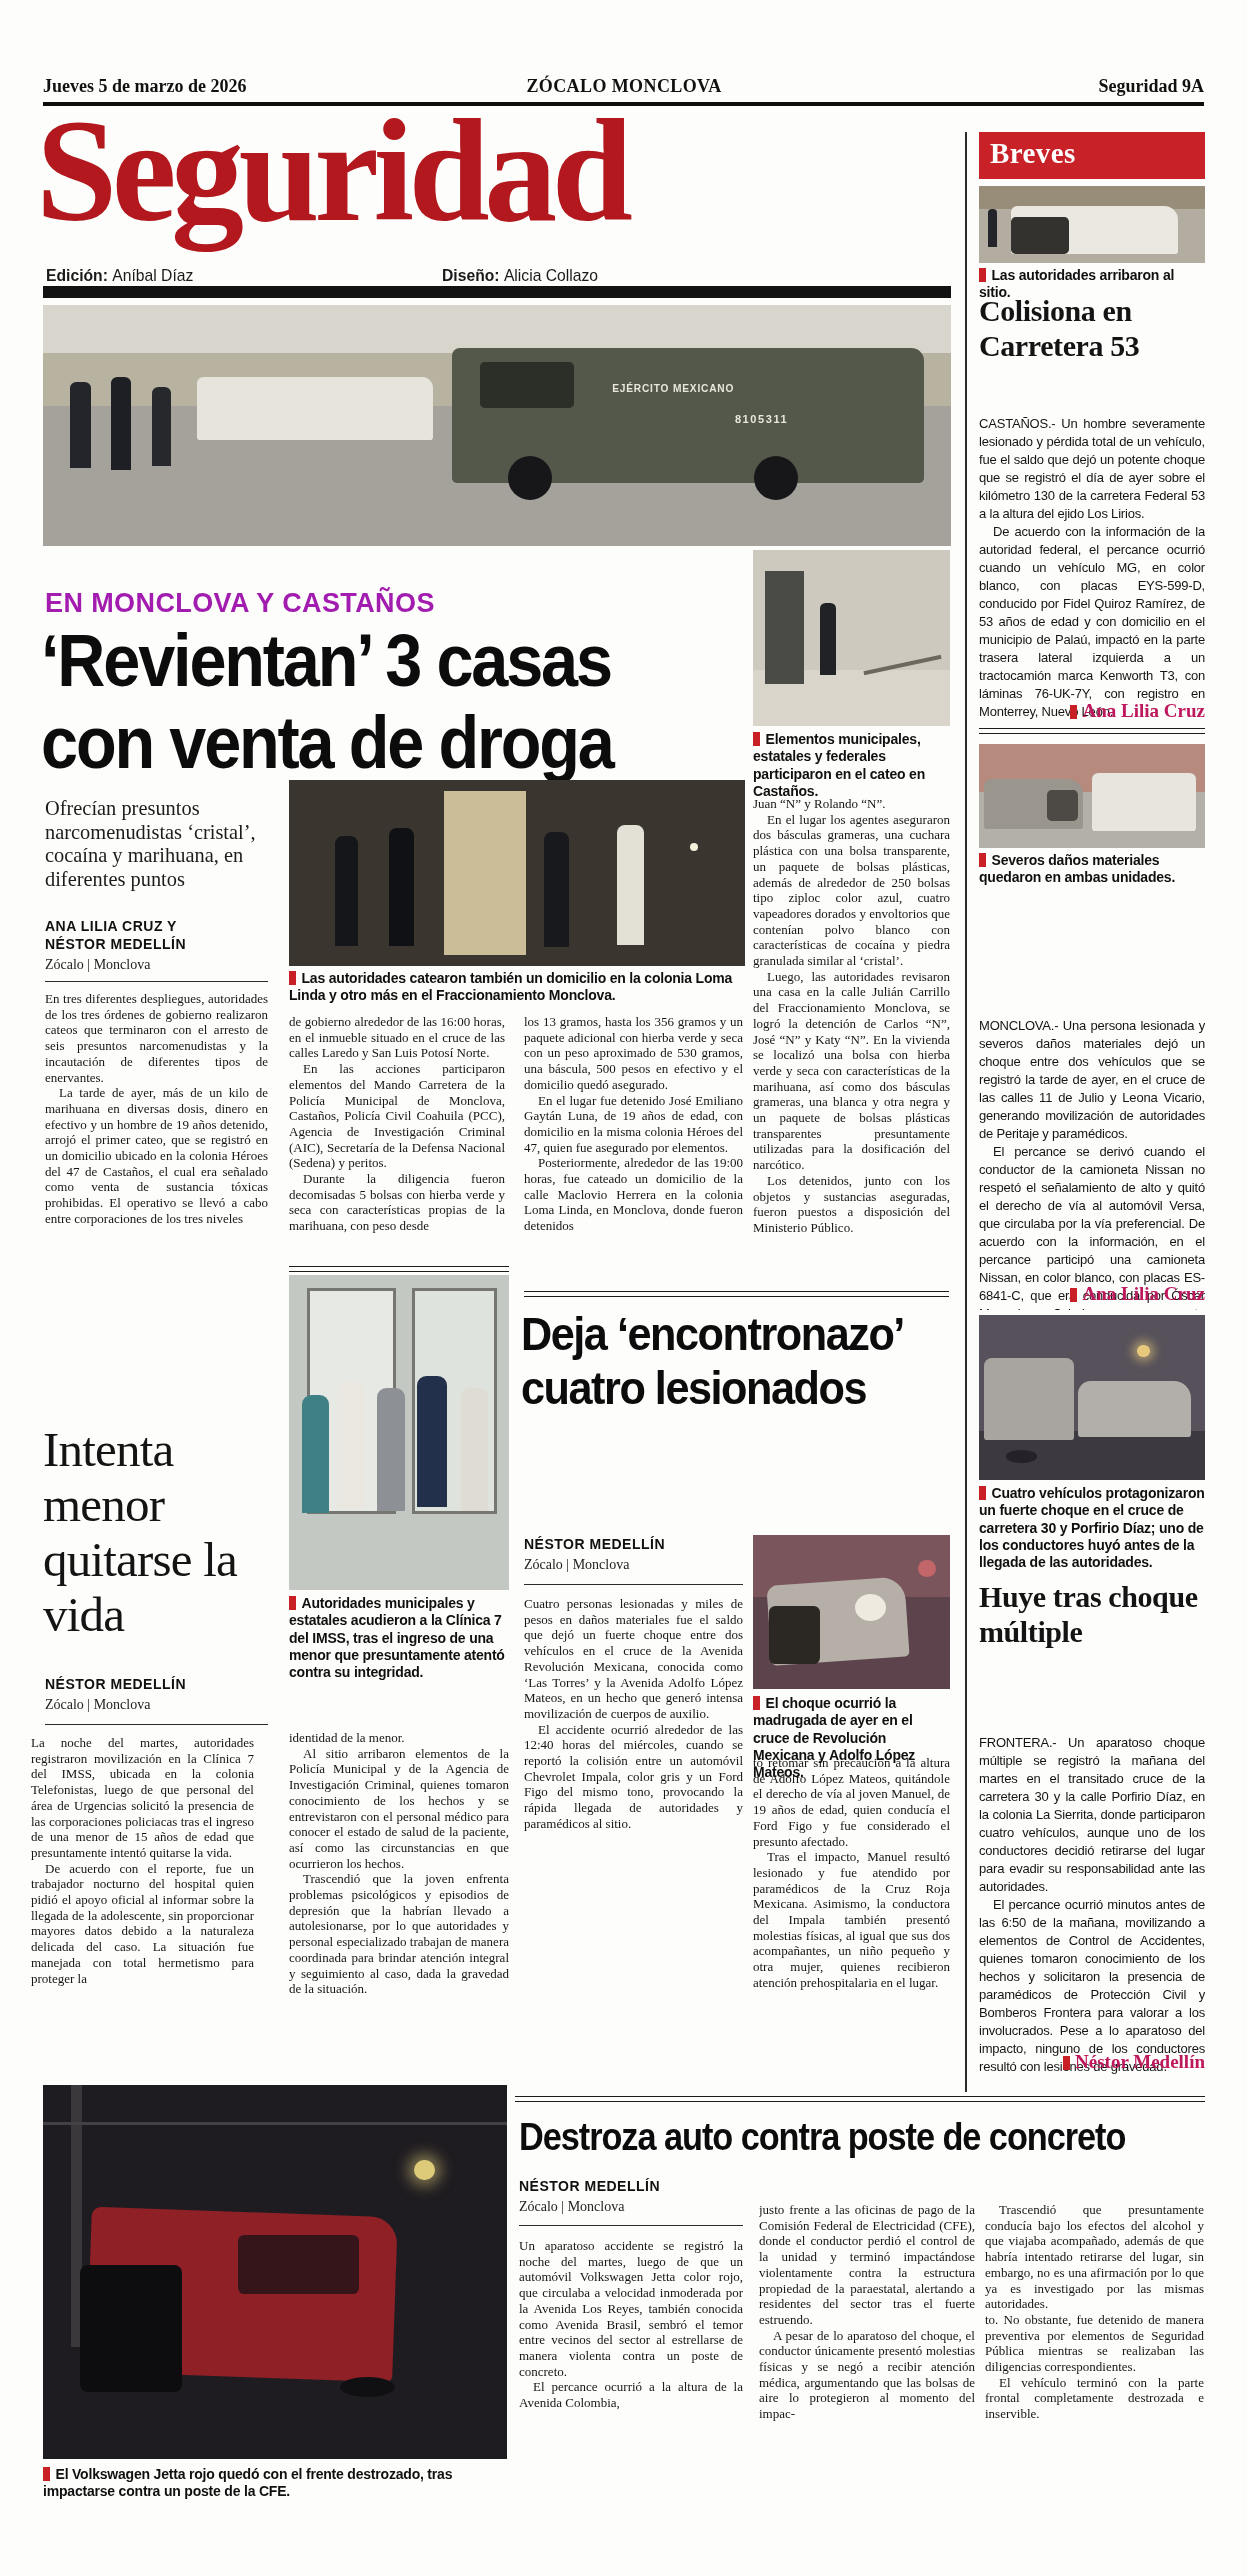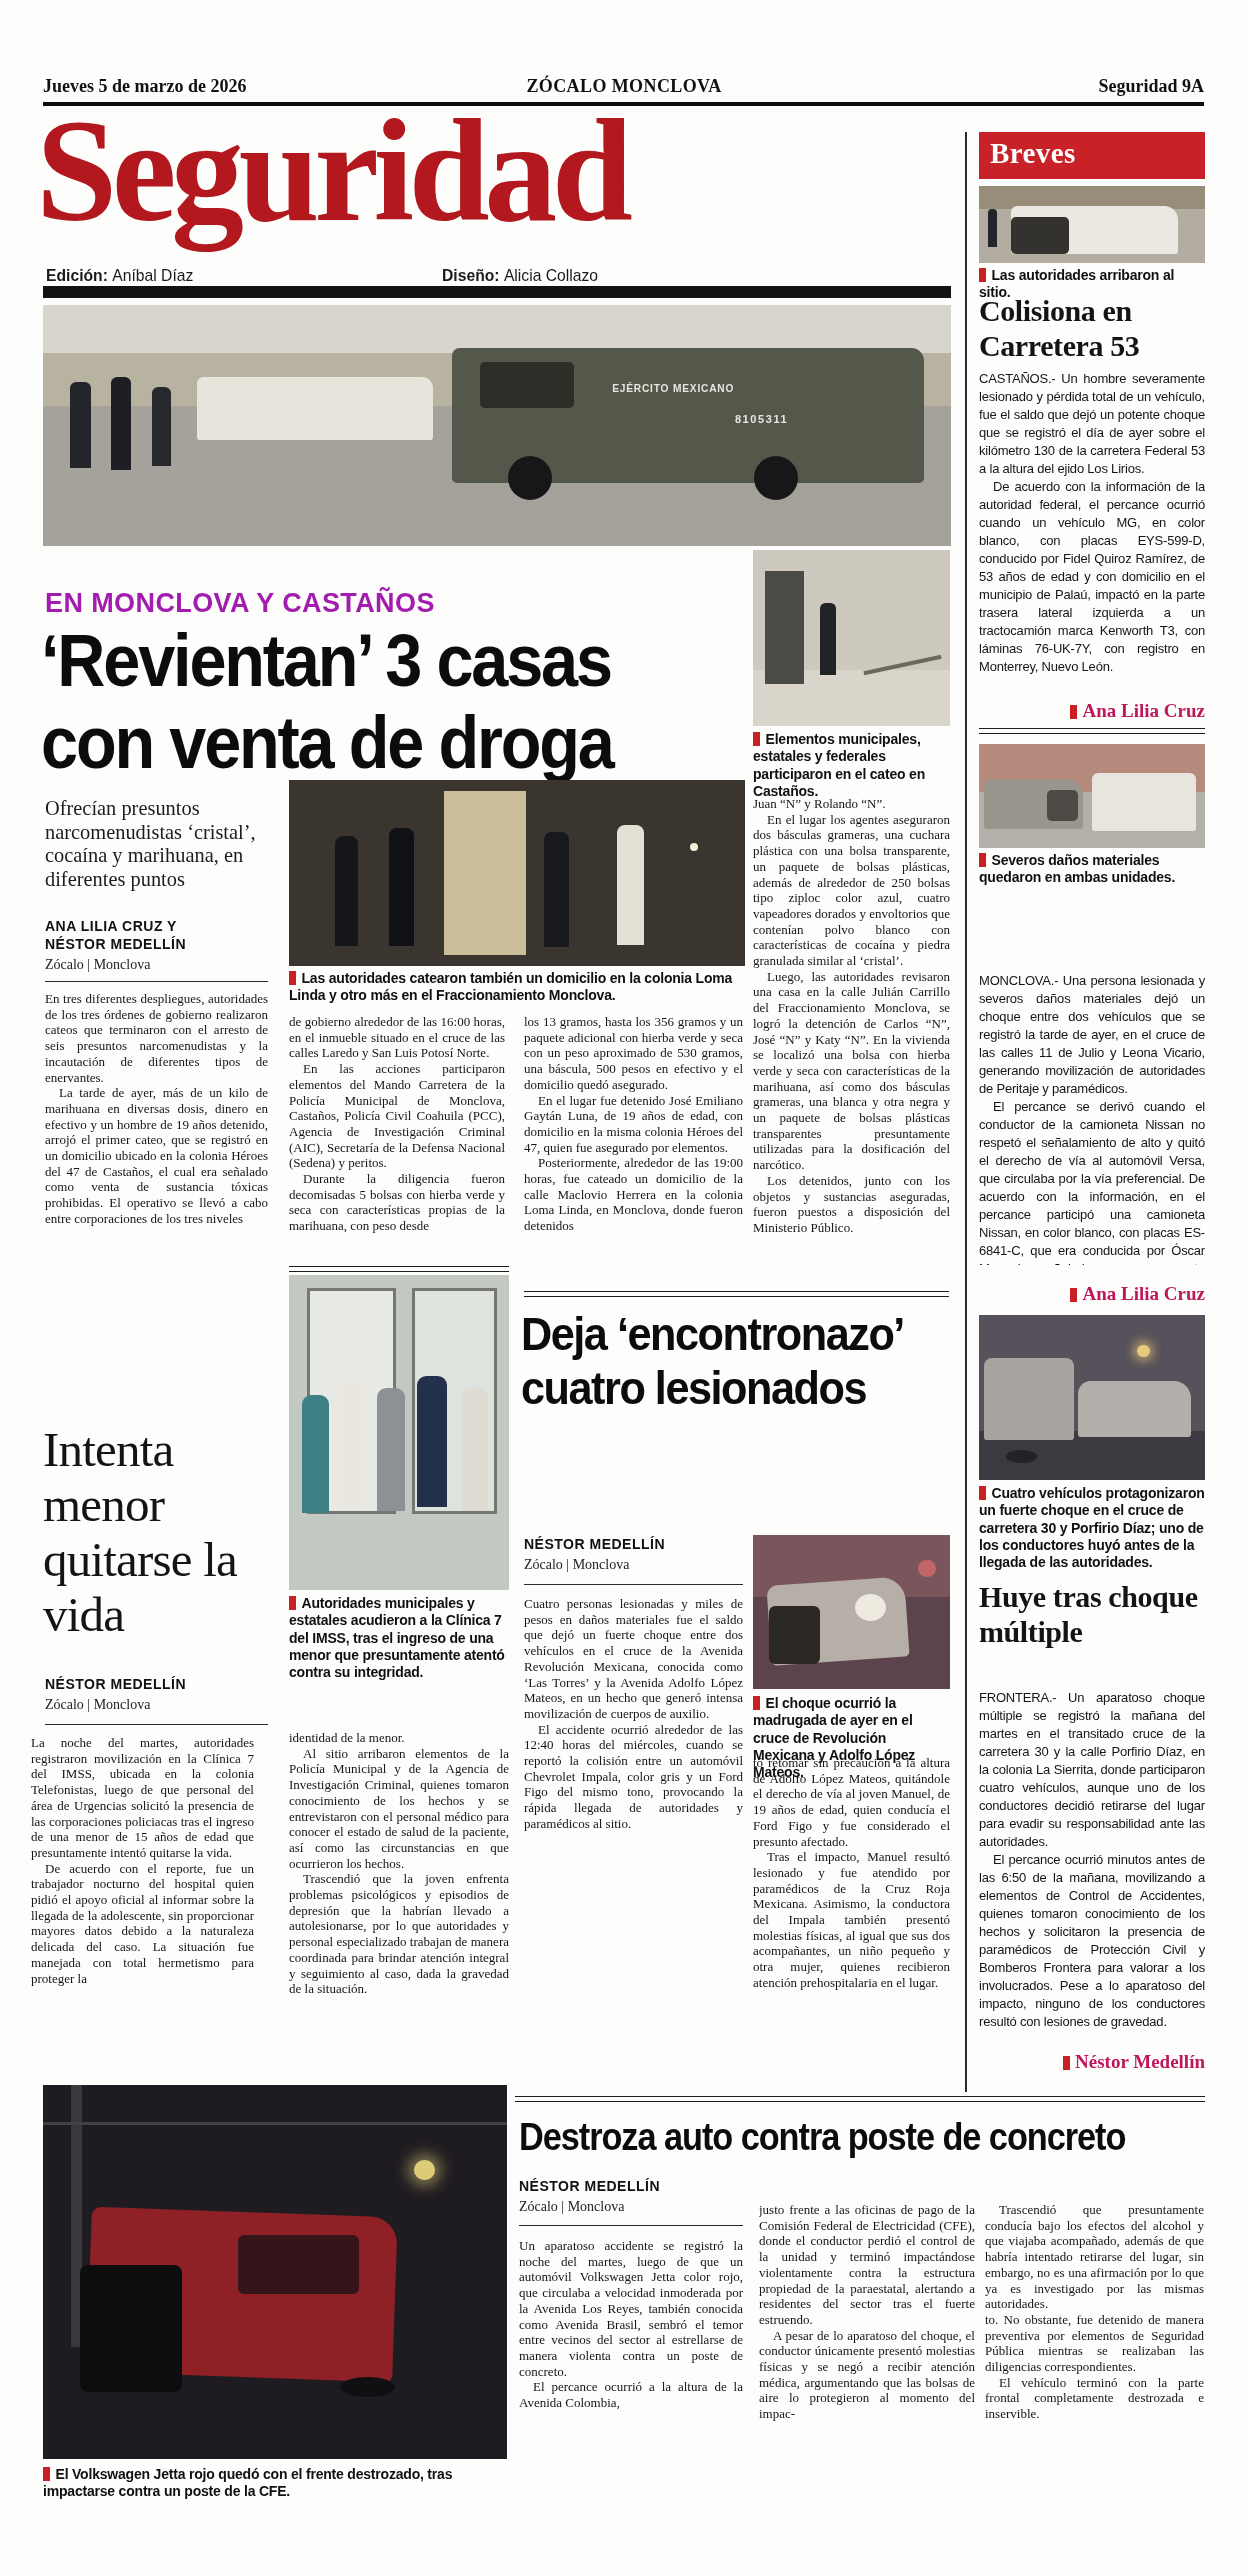--- a/index.html
+++ b/index.html
@@ -13,21 +13,21 @@
   .credits{top:266px;font:15.7px/19px "Liberation Sans",sans-serif;color:#1a1a1a;}
   .credits b{font-weight:bold;}
   .blackbar{left:43px;top:286px;width:908px;height:11.8px;background:#121212;}
   .vrule{left:965px;top:132px;width:1.6px;height:1960px;background:#2a2a2a;}
   
   .photo{position:absolute;overflow:hidden;background:#14532d;}
   .caption{position:absolute;font:bold 14px/17.3px "Liberation Sans",sans-serif;color:#101010;letter-spacing:-0.2px;text-align:left;}
   .sq{display:inline-block;width:7px;height:13.4px;background:#c92026;margin-right:5.5px;vertical-align:-1.6px;}
   
   .body{font:13px/15.7px "Liberation Serif",serif;text-align:justify;overflow:hidden;}
-  .railbody{font:13px/18px "Liberation Sans",sans-serif;text-align:justify;overflow:hidden;letter-spacing:-0.2px;}
+  .railbody{font:13px/18px "Liberation Sans",sans-serif;text-align:justify;overflow:hidden;letter-spacing:-0.2px;margin-top:45px;}
   .para{margin:0;text-indent:14px;}
   .para.first{text-indent:0;}
   .kicker{font:bold 27px/30px "Liberation Sans",sans-serif;color:#a21caf;letter-spacing:0.4px;}
   .mainhead{font:bold 74px/79px "Liberation Sans",sans-serif;color:#0c0c0c;letter-spacing:-2.4px;transform:scaleX(0.9);transform-origin:left top;white-space:nowrap;}
   .deck{font:20.4px/23.6px "Liberation Serif",serif;color:#1c1c1c;}
   .byline{font:bold 14px/18px "Liberation Sans",sans-serif;letter-spacing:0.5px;color:#111;}
   .byorg{font:14px/19px "Liberation Serif",serif;color:#222;}
   .thinrule{height:0.8px;background:#2b2b2b;}
   .dbl{height:3.9px;border-top:1.6px solid #1c1c1c;border-bottom:0.8px solid #1c1c1c;}
   .serifhead{font:400 49px/55px "Liberation Serif",serif;color:#141414;letter-spacing:-0.8px;}

